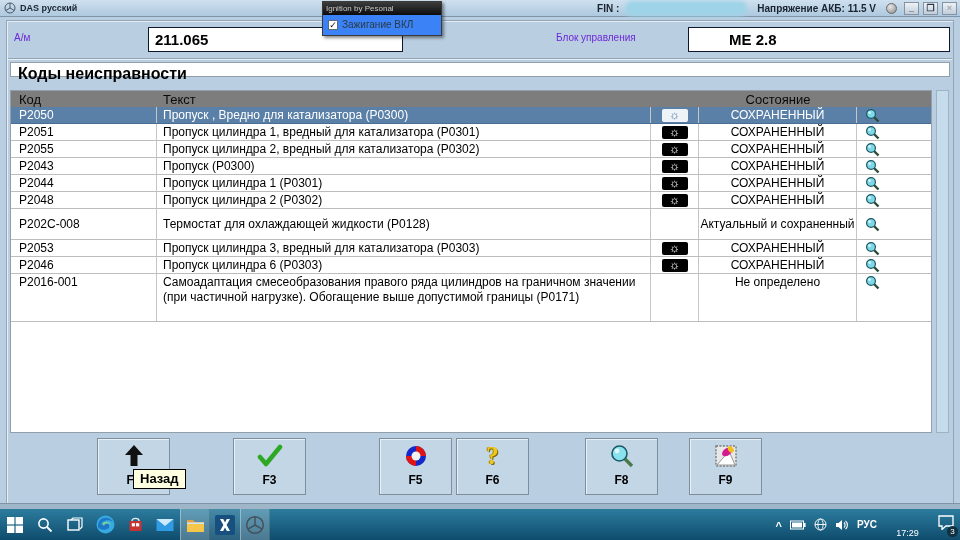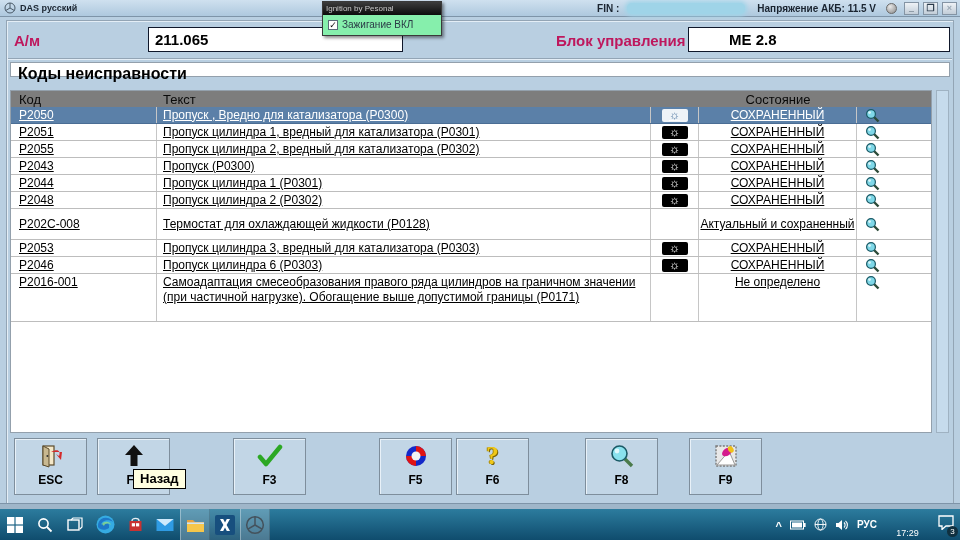--- a/index.html
+++ b/index.html
@@ -24,27 +24,27 @@
     color:#2a3a4a; font-weight:bold; }
   .winbtn.disabled { color:#9aa8b5; }
 
   
   .frame { position:absolute; left:6px; top:20px; width:948px; height:484px;
     border:1px solid #93a5b5; box-shadow:inset 1px 1px 0 #e4eef6; }
   .hr-sep { position:absolute; left:8px; top:58px; width:944px; height:2px;
     border-top:1px solid #93a5b5; border-bottom:1px solid #e4eef6; }
 
   
-  .field-label { position:absolute; font-size:15px; font-weight:bold; color:#be185d; }
+  .field-label { position:absolute; font-size:10px; font-weight:normal; color:#6d28d9; }
   .field-box { position:absolute; height:25px; background:#fff; border:1px solid #0f172a;
     font-size:15px; font-weight:bold; color:#000; padding:3px 0 0 6px; }
 
   
   .popup { position:absolute; left:322px; top:1px; width:120px; z-index:50;
-    border:1px solid #3a3a3a; box-shadow:2px 2px 3px rgba(0,0,0,.45); background:#86efac; }
+    border:1px solid #3a3a3a; box-shadow:2px 2px 3px rgba(0,0,0,.45); background:#3b82f6; }
   .popup-title { height:13px; background:linear-gradient(180deg,#3c3c3c,#0c0c0c); color:#c9c9c9;
     font-size:8px; padding:2px 0 0 3px; white-space:nowrap; overflow:hidden; }
   .popup-body { padding:4px 4px 5px 5px; display:flex; align-items:center; gap:4px; }
   .chk { width:10px; height:10px; background:#fff; border:1px solid #5a6a78; font-size:9px;
     line-height:9px; text-align:center; color:#111; }
   .chk-label { font-size:10px; color:#2a3a46; }
 
   
   .panel-title { position:absolute; left:10px; top:62px; width:940px; height:15px;
     background:#fff; border:1px solid #93a0ac; font-size:16px; font-weight:600;
@@ -52,21 +52,21 @@
 
   
   .table { position:absolute; left:10px; top:90px; width:922px; height:343px;
     background:#fff; border:1px solid #93a0ac; overflow:hidden; }
   .thead { display:grid; grid-template-columns:146px 1fr 48px 158px 74px; height:16px;
     background:#7d7d7d; color:#0a0a0a; font-size:13px; align-items:center; }
   .thead .c1 { padding-left:8px; }
   .thead .c2 { padding-left:6px; }
   .thead .c4 { text-align:center; }
   .row { display:grid; grid-template-columns:146px 1fr 48px 158px 74px; min-height:17px;
-    font-size:12px; color:#000; border-bottom:1px solid #bdbdbd; align-items:center;text-decoration:underline; }
+    font-size:12px; color:#000; border-bottom:1px solid #bdbdbd; align-items:center; }
   .row > div { height:100%; display:flex; align-items:center; }
   .row .c1 { padding-left:8px; border-right:1px solid #c6c6c6; }
   .row .c2 { padding-left:6px; padding-right:4px; border-right:1px solid #c6c6c6; line-height:15px; }
   .row .c3 { justify-content:center; border-right:1px solid #c6c6c6; }
   .row .c4 { justify-content:center; text-align:center; border-right:1px solid #c6c6c6; line-height:14px; }
   .row .c5 { padding-left:8px; }
   .row.h2 { min-height:31px; }
   .row.h3 { min-height:48px; }
   .row.h3 > div { align-items:flex-start; padding-top:1px; }
   .row.selected { background:#5b80a8; color:#fff; border-bottom-color:#4a6d94; }
@@ -380,31 +380,20 @@
           <circle cx="6" cy="6" r="4.4" fill="#7fd8e8" stroke="#1a5a66" stroke-width="1.2"></circle>
           <circle cx="4.6" cy="4.6" r="1.4" fill="#d8f4f8"></circle>
         </svg>
             </span>
       </div>
     </div>
       </div>
   </div>
   <div class="scrollstrip"></div>
 
-  <div class="fbtn" style="left:14px;">
-    <div class="ficon">
-        <svg width="26" height="26" viewBox="0 0 26 26">
-      <rect x="5" y="3" width="11" height="19" fill="#f4e8c8" stroke="#5a4a2a" stroke-width="1.2"></rect>
-      <path d="M5 3 L11 6 L11 24 L5 22 Z" fill="#c8b890" stroke="#5a4a2a" stroke-width="1"></path>
-      <circle cx="9.4" cy="13" r="1" fill="#333"></circle>
-      <path d="M13 9 C20 5, 23 8, 21 13 L18 11 L23 17 L24 9 Z" fill="#d42a2a"></path>
-    </svg>
-      </div>
-    <div class="fkey">ESC</div>
-  </div>
 
   <div class="fbtn" style="left:97px;">
     <div class="ficon">
         <svg width="22" height="24" viewBox="0 0 22 24">
       <path d="M11 1 L20 11 L14.5 11 L14.5 22 L7.5 22 L7.5 11 L2 11 Z" fill="#111"></path>
     </svg>
       </div>
     <div class="fkey">F1</div>
   </div>
 

